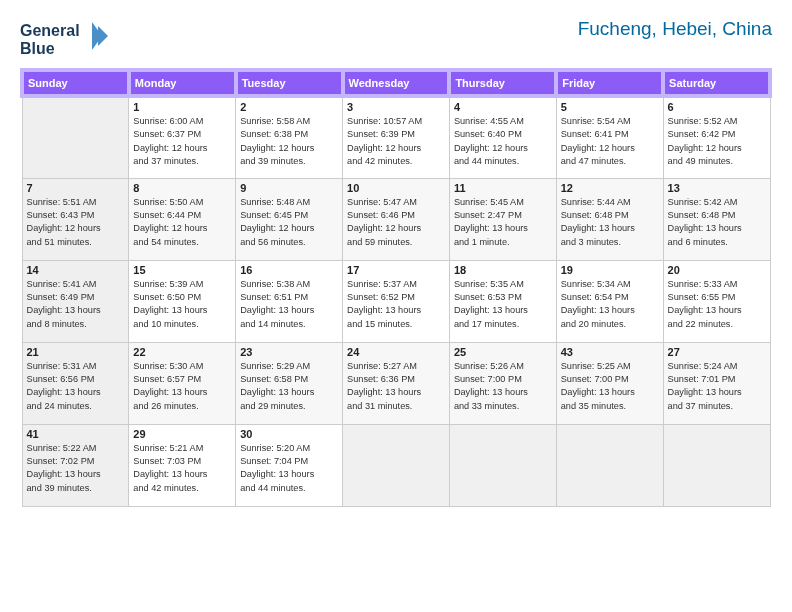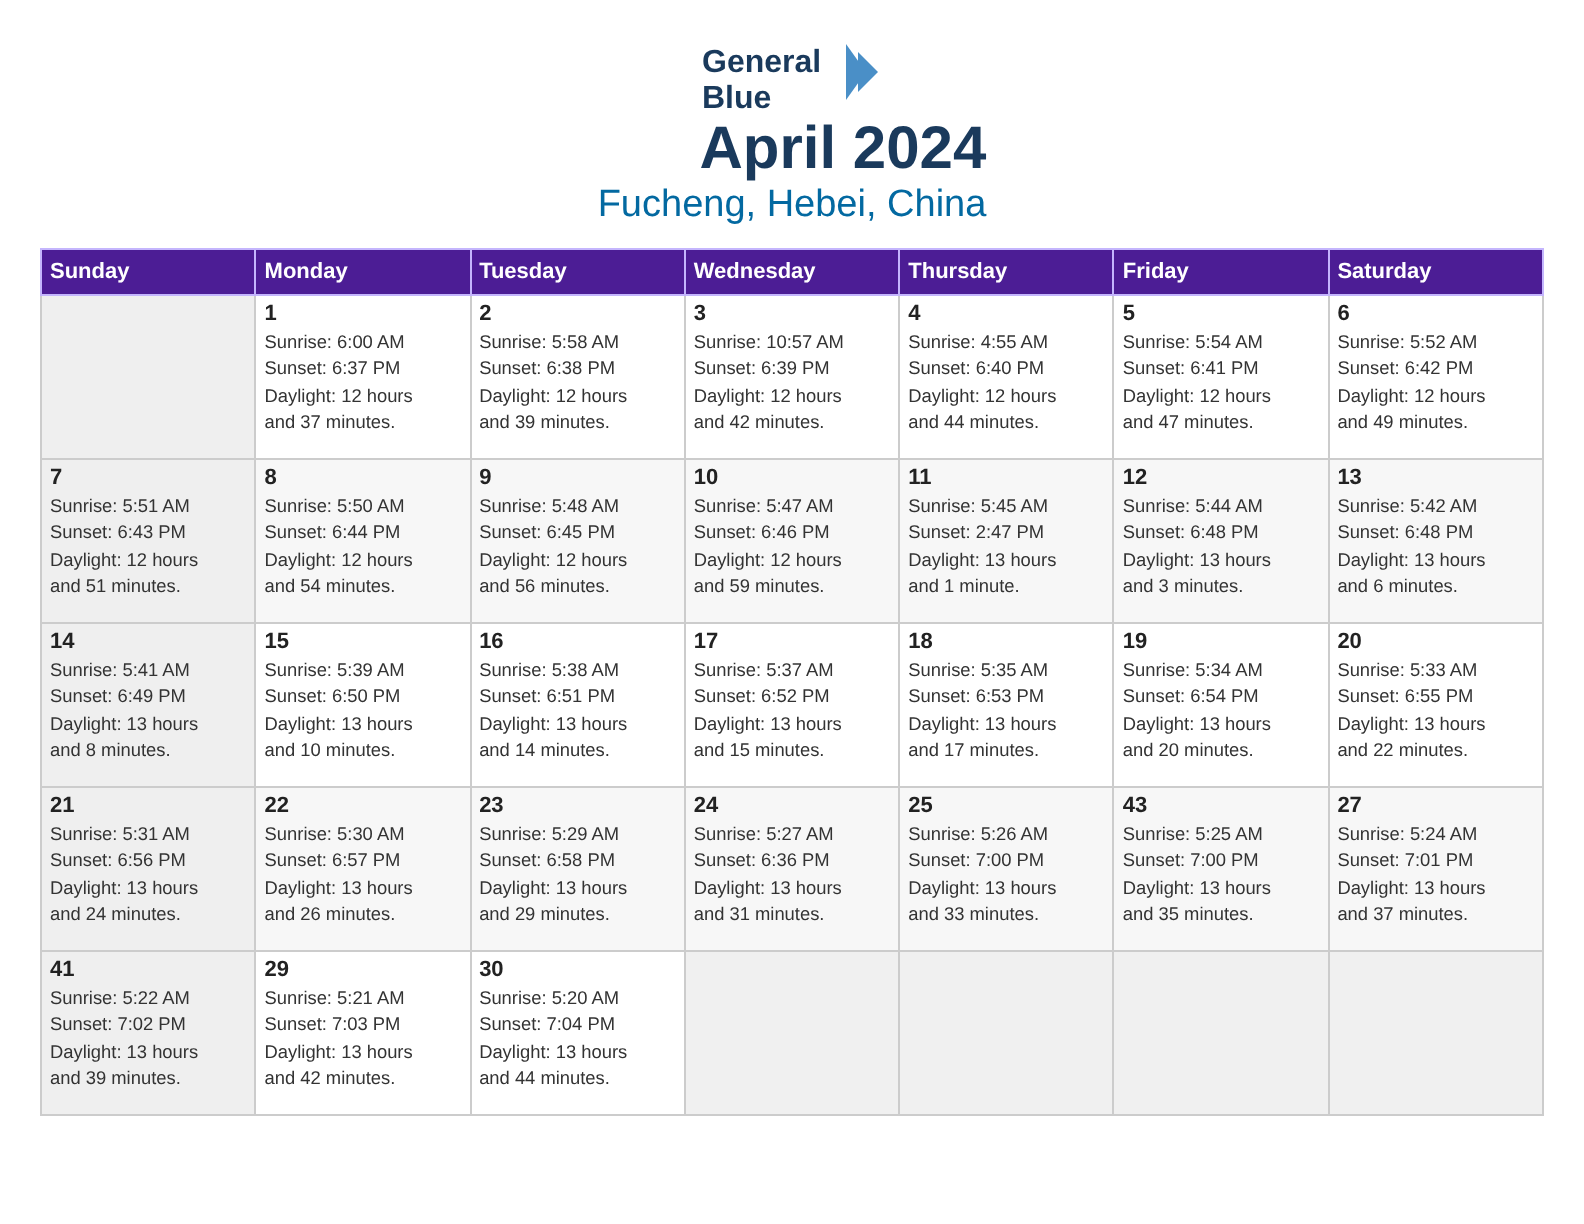--- a/index.html
+++ b/index.html
@@ -10,23 +10,22 @@
       height: 612px;
       overflow: hidden;
     }
     .page {
       width: 792px;
       padding: 18px 20px 10px 20px;
     }
     .header {
       display: flex;
       justify-content: space-between;
-      align-items: center;
+      align-items: flex-start;
       margin-bottom: 10px;
-      flex-direction: column;
     }
     .logo {
       display: flex;
       flex-direction: column;
       align-items: flex-start;
     }
     .title-block {
       text-align: right;
     }
     .main-title {
@@ -37,27 +36,27 @@
     .subtitle {
       font-size: 19px;
       color: #0369a1;
     }
     table {
       width: 100%;
       border-collapse: collapse;
       table-layout: fixed;
     }
     thead tr th {
-      background: #4c1d95;
+      background: #8b5cf6;
       color: #fff;
       font-size: 11px;
       font-weight: bold;
       padding: 5px 4px;
       text-align: left;
-      border: 1px solid #c4b5fd;
+      border: 4px solid #c4b5fd;
     }
     tbody tr td {
       border: 1px solid #ccc;
       vertical-align: top;
       padding: 3px 4px;
       font-size: 9.2px;
       color: #222;
       height: 82px;
       background: #fff;
     }
@@ -97,21 +96,20 @@
   <div class="header">
     <div class="logo">
   <svg width="90" height="40" viewBox="0 0 90 40">
     <text x="0" y="18" font-size="16" font-weight="bold" fill="#1a3a5c" font-family="Arial">General</text>
     <text x="0" y="36" font-size="16" font-weight="bold" fill="#1a3a5c" font-family="Arial">Blue</text>
     <polygon points="72,4 82,18 72,32" fill="#4a8fc7"></polygon>
     <polygon points="78,8 88,18 78,28" fill="#4a8fc7"></polygon>
   </svg>
 </div>
     <div class="title-block">
-      <div class="main-title">April 2024</div>
       <div class="subtitle">Fucheng, Hebei, China</div>
     </div>
   </div>
 
   <table>
     <thead>
       <tr>
         <th>Sunday</th>
         <th>Monday</th>
         <th>Tuesday</th>

